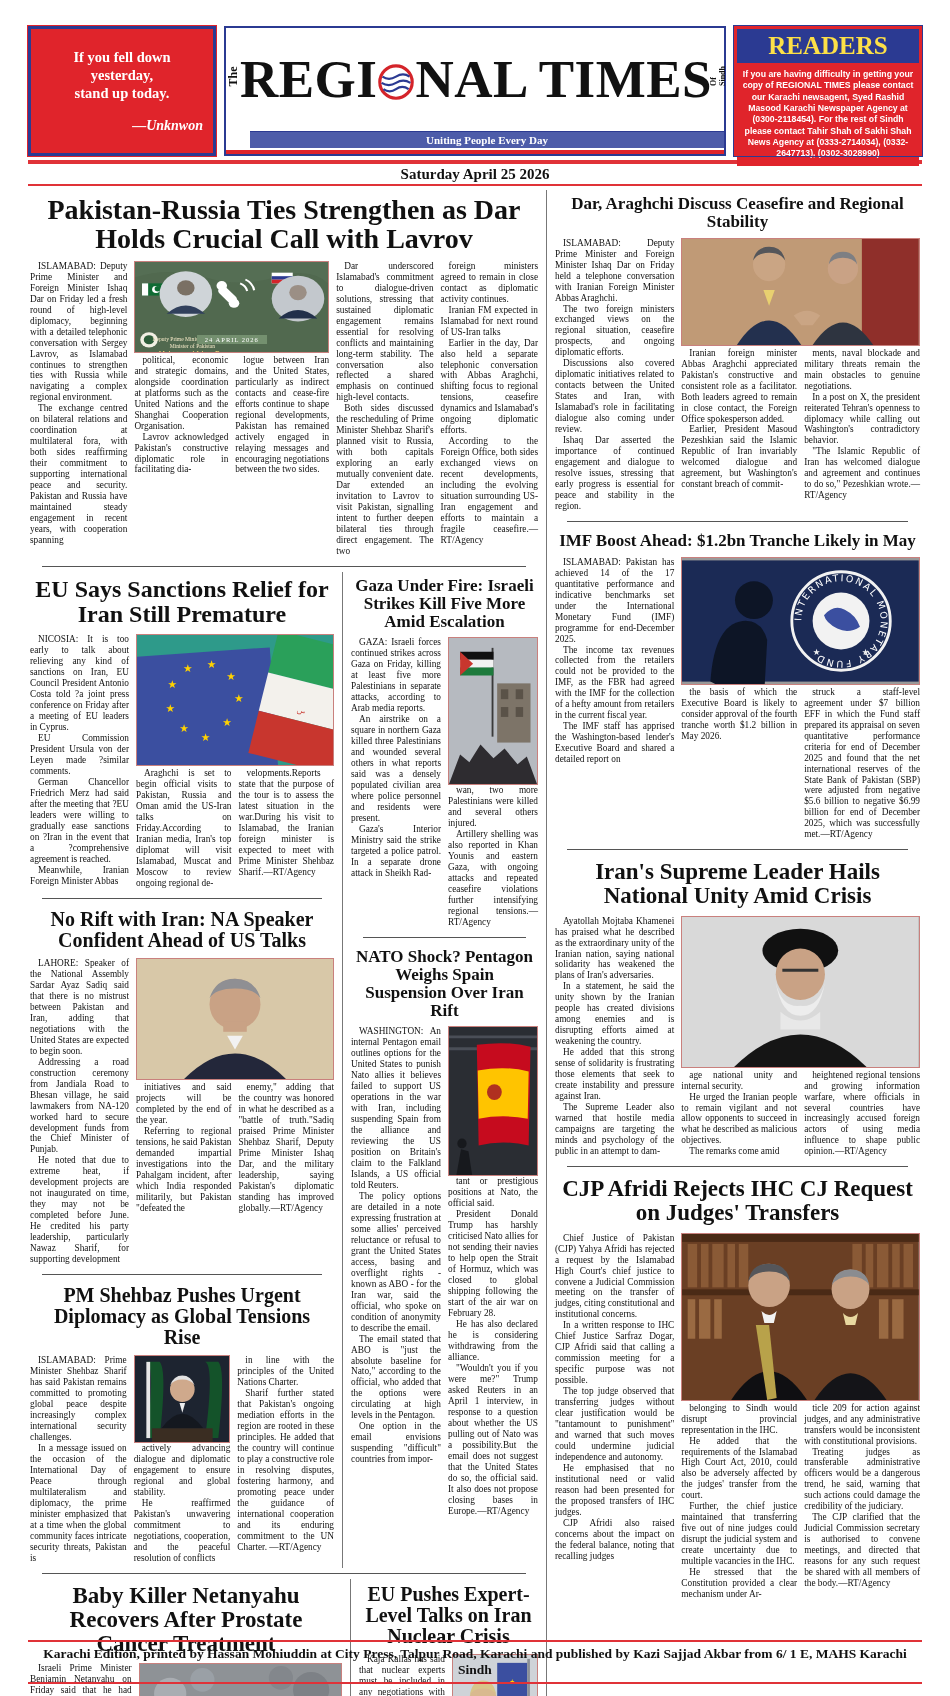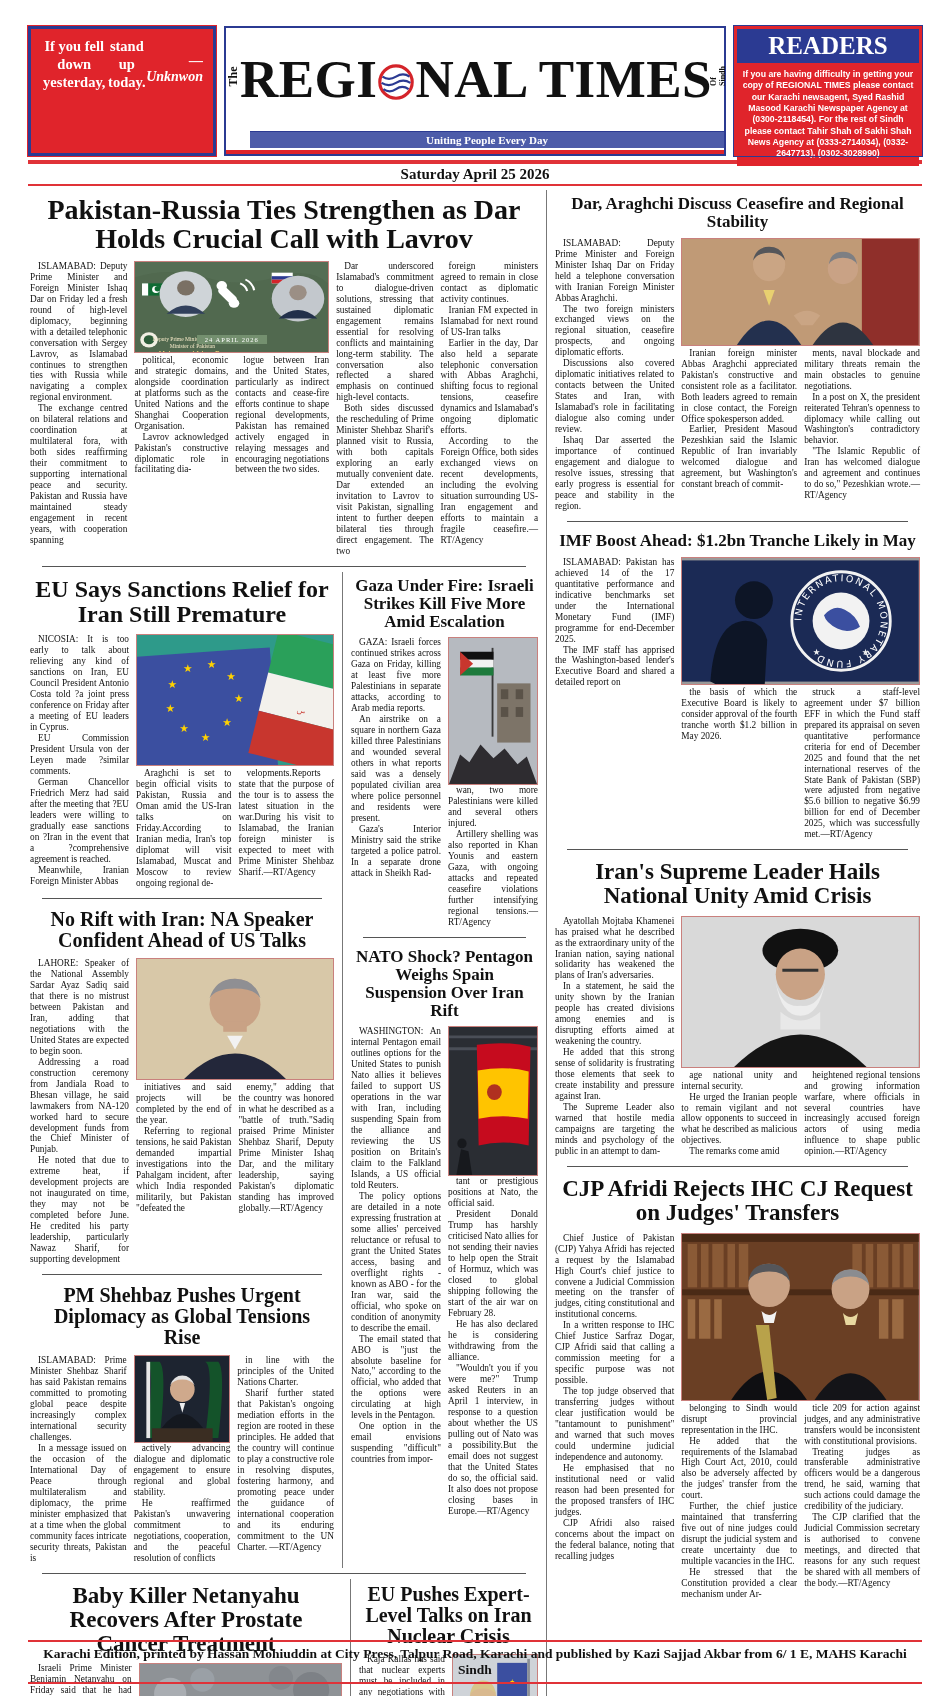--- a/index.html
+++ b/index.html
@@ -2,37 +2,37 @@
 <html><head>
 <meta charset="utf-8">
 <style>
   html,body{margin:0;padding:0;background:#fff;}
   .page{position:relative;width:950px;height:1696px;margin:0 auto;background:#fff;
         font-family:"Liberation Serif",serif;color:#111;overflow:hidden;padding:0;box-sizing:border-box;}
   .inner{padding:26px 28px 0;}
   
   .masthead{display:flex;gap:8px;align-items:stretch;height:130px;}
   .quote-box{width:204px;background:#e0242b;border:3px solid #2b3a92;outline:1px solid #e0242b;
-             color:#fff;font-weight:bold;display:flex;flex-direction:row;justify-content:center;
+             color:#fff;font-weight:bold;display:flex;flex-direction:column;justify-content:center;
              padding:8px 10px;box-sizing:border-box;}
   .quote-box .q{font-size:14.5px;text-align:center;line-height:1.25;}
   .quote-box .attr{text-align:right;font-style:italic;font-size:14px;margin-top:16px;}
   .mast-center{flex:1;border:2px solid #2b3a92;position:relative;background:#fff;
                display:flex;flex-direction:column;justify-content:flex-end;box-sizing:border-box;}
   .title-row{display:flex;align-items:center;justify-content:center;flex:1;}
   .the-vert{display:inline-block;transform:rotate(-90deg);font-size:12px;font-weight:bold;width:14px;}
   .title-text{font-size:53px;font-weight:bold;letter-spacing:0.5px;white-space:nowrap;line-height:1;}
   .globe{display:inline-block;width:36px;height:36px;vertical-align:-3px;margin:0 1px;}
   .ofsindh-vert{display:inline-block;transform:rotate(-90deg);font-size:8px;font-weight:bold;width:12px;}
   .tagline-band{background:#4d5ca9;color:#fff;text-align:center;font-size:11px;font-weight:bold;
                 padding:2px 0;border-top:1px solid #2b3a92;margin-left:24px;}
   .mast-center .underline{height:4px;background:#e0242b;margin-top:2px;}
   .readers-box{width:206px;border:3px solid #e0242b;outline:1px solid #2b3a92;display:flex;
                flex-direction:column;box-sizing:border-box;}
-  .readers-head{background:#2b3a92;color:#ffffff;text-align:center;font-size:25px;font-weight:bold;padding:3px 0;}
+  .readers-head{background:#2b3a92;color:#fde047;text-align:center;font-size:25px;font-weight:bold;padding:3px 0;}
   .readers-body{background:#e0242b;color:#fff;font-size:8.7px;font-weight:bold;text-align:center;
                 padding:6px 5px;flex:1;font-family:"Liberation Sans",sans-serif;line-height:1.3;}
   .rrule{height:4px;background:#e03238;margin-top:4px;}
   .rrule.thin{height:2px;margin-top:0;}
   .dateline{text-align:center;font-weight:bold;font-size:15px;padding:2px 0 1px;}
   
   .page-cols{display:flex;margin-top:4px;}
   .left-region{width:512px;flex:none;}
   .right-region{flex:1;min-width:0;}
   .vline{width:1px;background:#777;margin:0 6px;flex:none;}
@@ -482,20 +482,21 @@
       </div>
     </section>
 
     <div class="sep"></div>
 
     <section class="article">
       <h2 class="headline h22">IMF Boost Ahead: $1.2bn Tranche Likely in May</h2>
       <div class="cols">
         <div class="txt c1">
                 <p class="para">ISLAMABAD: Pakistan has achieved 14 of the 17 quantitative performance and indicative benchmarks set under the International Monetary Fund (IMF) programme for end-December 2025.</p>
+                <p class="para">The income tax revenues collected from the retailers could not be provided to the IMF, as the FBR had agreed with the IMF for the collection of a hefty amount from retailers in the current fiscal year.</p>
                 <p class="para">The IMF staff has apprised the Washington-based lender's Executive Board and shared a detailed report on</p>
               </div>
         <div class="c2x">
           <div class="photo" style="height:128px;">
             <svg viewBox="0 0 250 128">
               <rect width="250" height="128" fill="#1b2a55"></rect>
               <path d="M30 128 q4 -60 34 -64 q20 -2 26 20 l-4 72 z" fill="#0d1526"></path>
               <circle cx="76" cy="42" r="20" fill="#0d1526"></circle>
               <g>
                 <circle cx="168" cy="64" r="52" fill="none" stroke="#f2f2f2" stroke-width="3"></circle>

